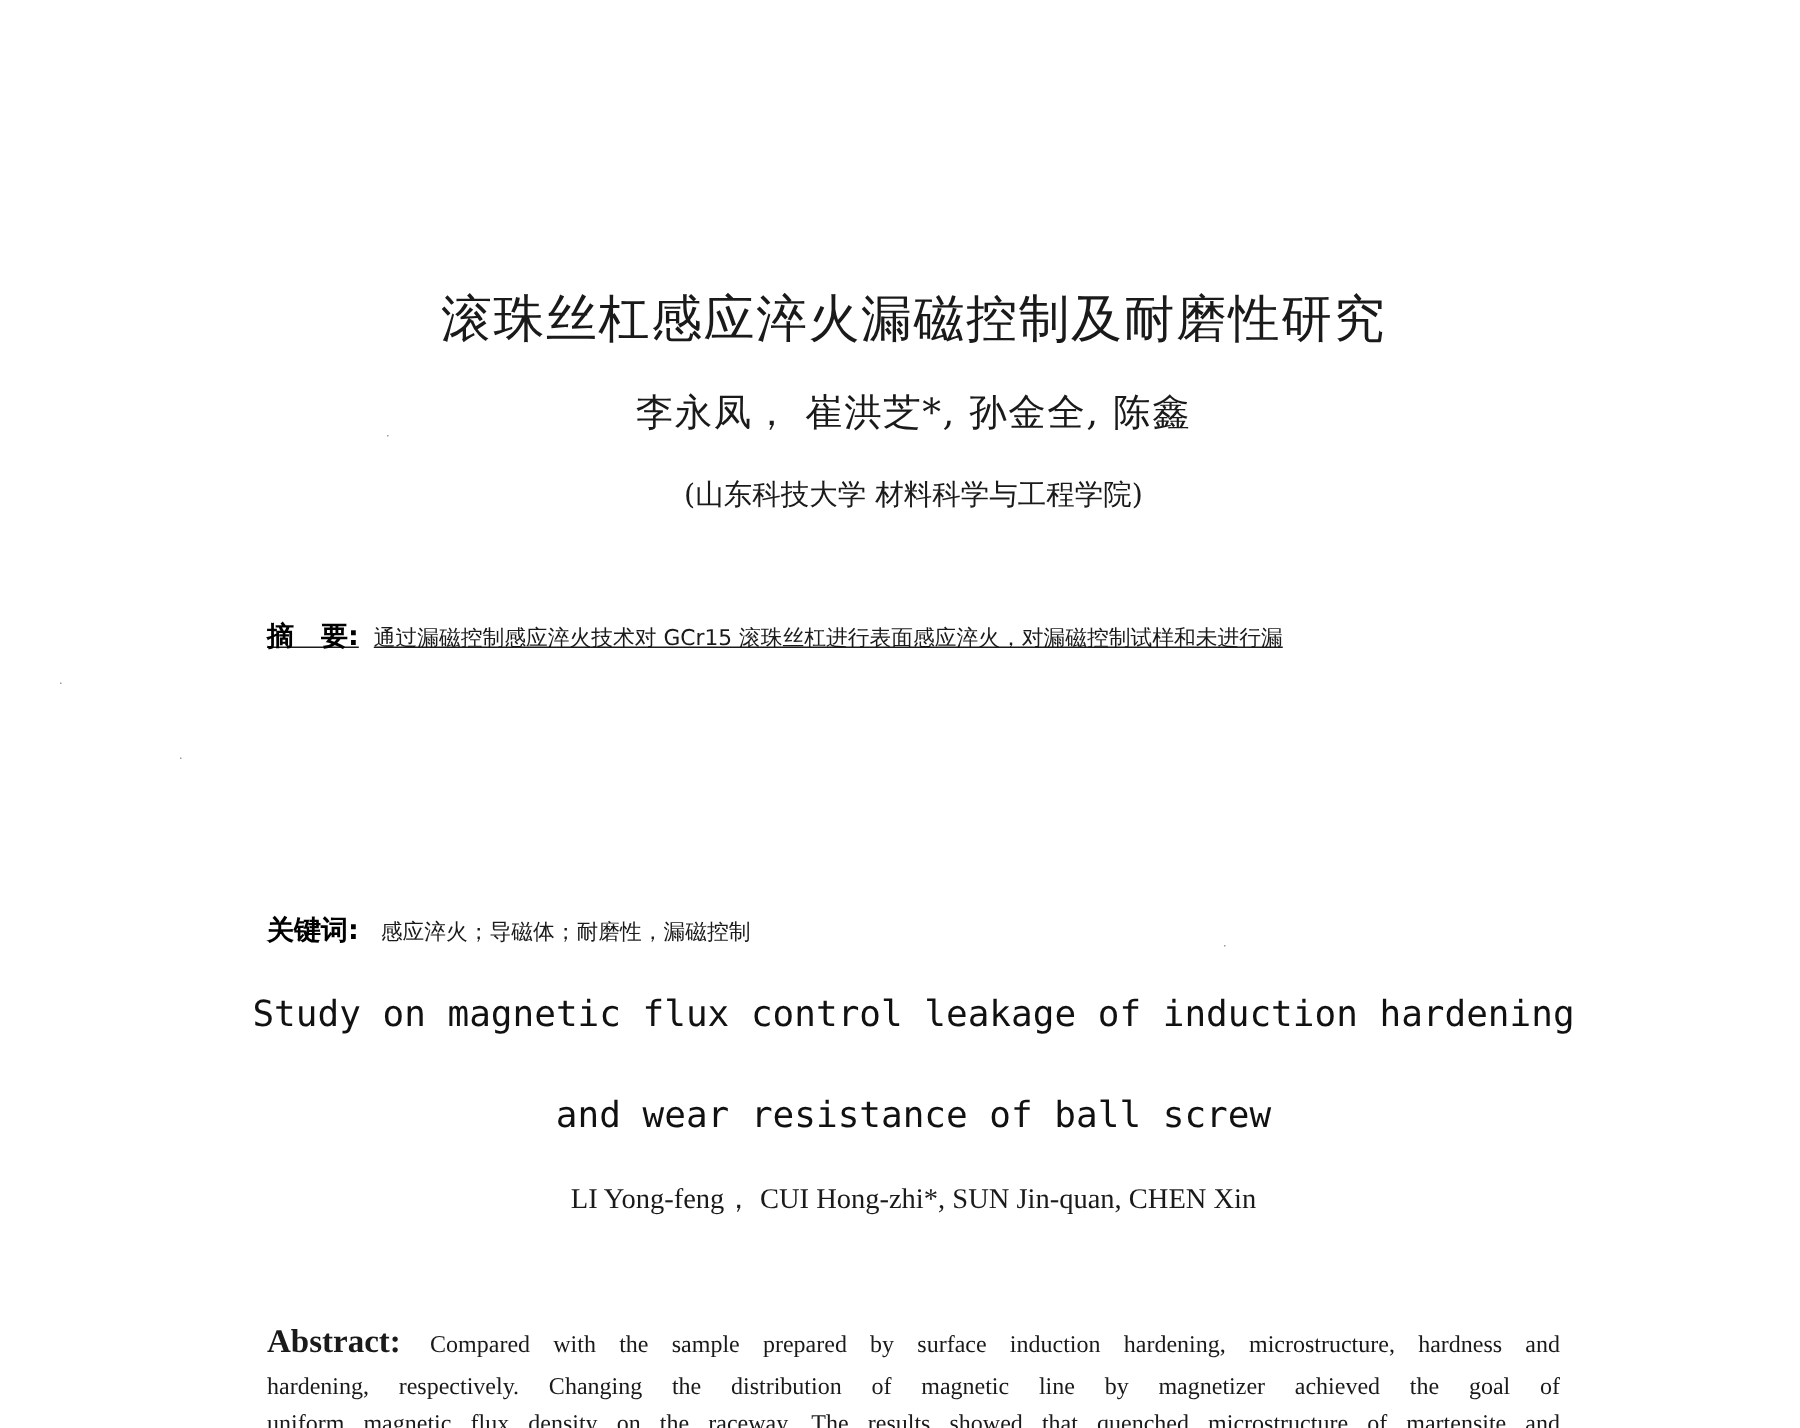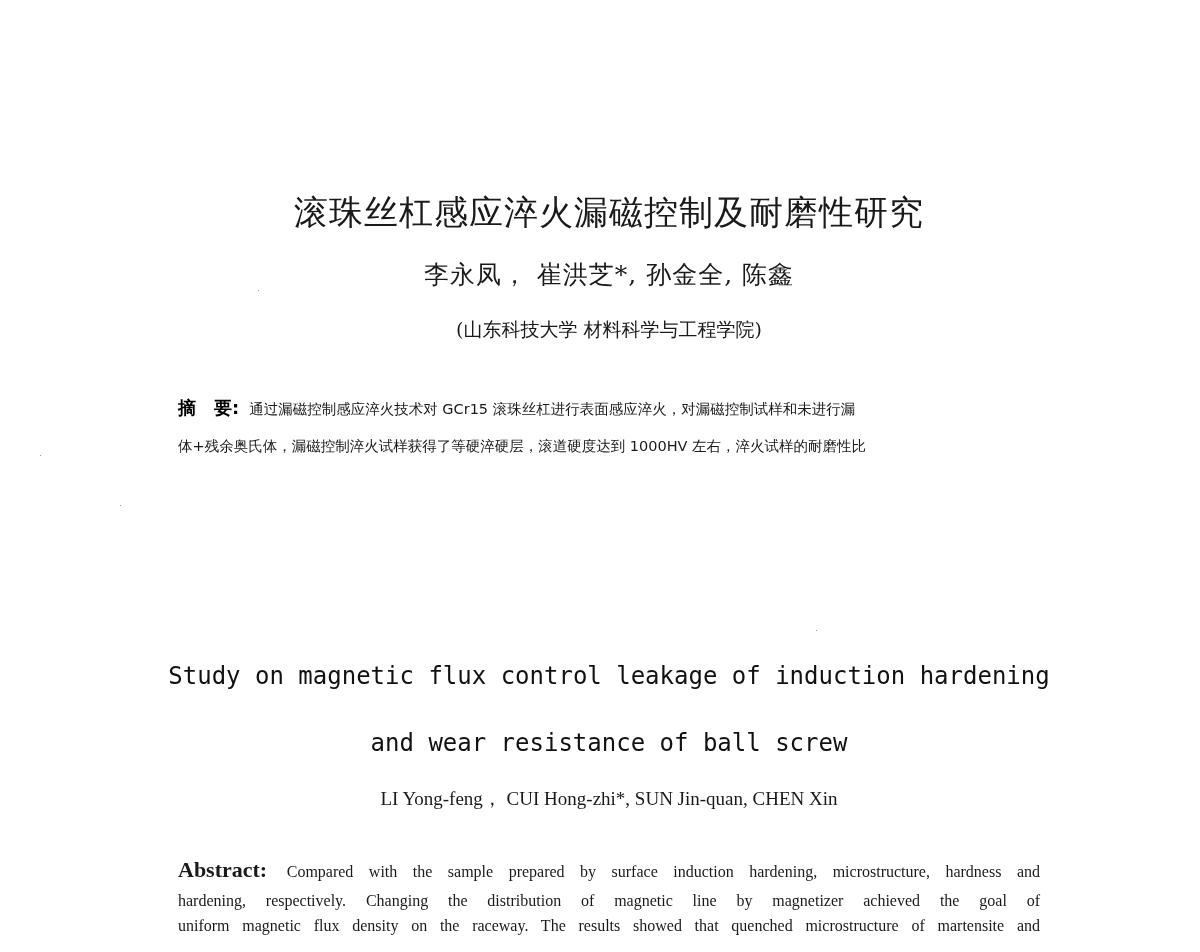--- a/index.html
+++ b/index.html
@@ -49,26 +49,27 @@
       top: 317px;
       text-align: center;
       font-size: 19px;
       color: #1a1a1a;
       font-family: "DejaVu Serif", serif;
     }
     .abstract-cn {
       position: absolute;
       left: 178px;
       width: 864px;
-      top: 389px;
+      top: 406px;
       font-size: 14.5px;
       line-height: 38px;
       text-align: justify;
       color: #1a1a1a;
       font-family: "DejaVu Sans", sans-serif;
+      text-decoration: underline;
     }
     .abstract-cn .line {
       display: block;
       white-space: nowrap;
       height: 38px;
       overflow: visible;
     }
     .label-bold {
       font-weight: bold;
       font-size: 18px;
@@ -126,20 +127,21 @@
       text-align: justify;
       text-align-last: justify;
     }
     .abstract-en .label-en {
       font-weight: bold;
       font-size: 22px;
       margin-right: 4px;
     }
     .abstract-en .line.first {
       height: 31px;
+      margin-top: 24px;
     }
     .scan-dot {
       position: absolute;
       width: 1px;
       height: 1px;
       background: #9a9a9a;
     }
   </style>
 </head>
 <body>
@@ -147,23 +149,26 @@
 <div class="page">
 
   <h1 class="title-cn">滚珠丝杠感应淬火漏磁控制及耐磨性研究</h1>
 
   <div class="authors-cn">李永凤， 崔洪芝*, 孙金全, 陈鑫</div>
 
   <div class="affil-cn">(山东科技大学  材料科学与工程学院)</div>
 
   <div class="abstract-cn">
     <span class="line"><span class="label-bold">摘　要:</span><span>通过漏磁控制感应淬火技术对 GCr15 滚珠丝杠进行表面感应淬火，对漏磁控制试样和未进行漏</span></span>
-    <span class="line">体+残余奥氏体，漏磁控制淬火试样获得了等硬淬硬层，滚道硬度达到 1000HV 左右，淬火试样的耐磨性比</span>
   </div>
 
+  <div class="keywords-cn">
+    <span class="label-bold">关键词:</span>
+    <span>感应淬火；导磁体；耐磨性，漏磁控制</span>
+  </div>
 
   <div class="title-en l1">Study on magnetic flux control leakage of induction hardening</div>
   <div class="title-en l2">and wear resistance of ball screw</div>
 
   <div class="authors-en">LI Yong-feng， CUI Hong-zhi*, SUN Jin-quan, CHEN Xin</div>
 
   <div class="abstract-en">
     <span class="line first"><span class="label-en">Abstract:</span> <span>Compared with the sample prepared by surface induction hardening, microstructure, hardness and</span></span>
     <span class="line">hardening, respectively. Changing the distribution of magnetic line by magnetizer achieved the goal of</span>
     <span class="line">uniform magnetic flux density on the raceway. The results showed that quenched microstructure of martensite and</span>

